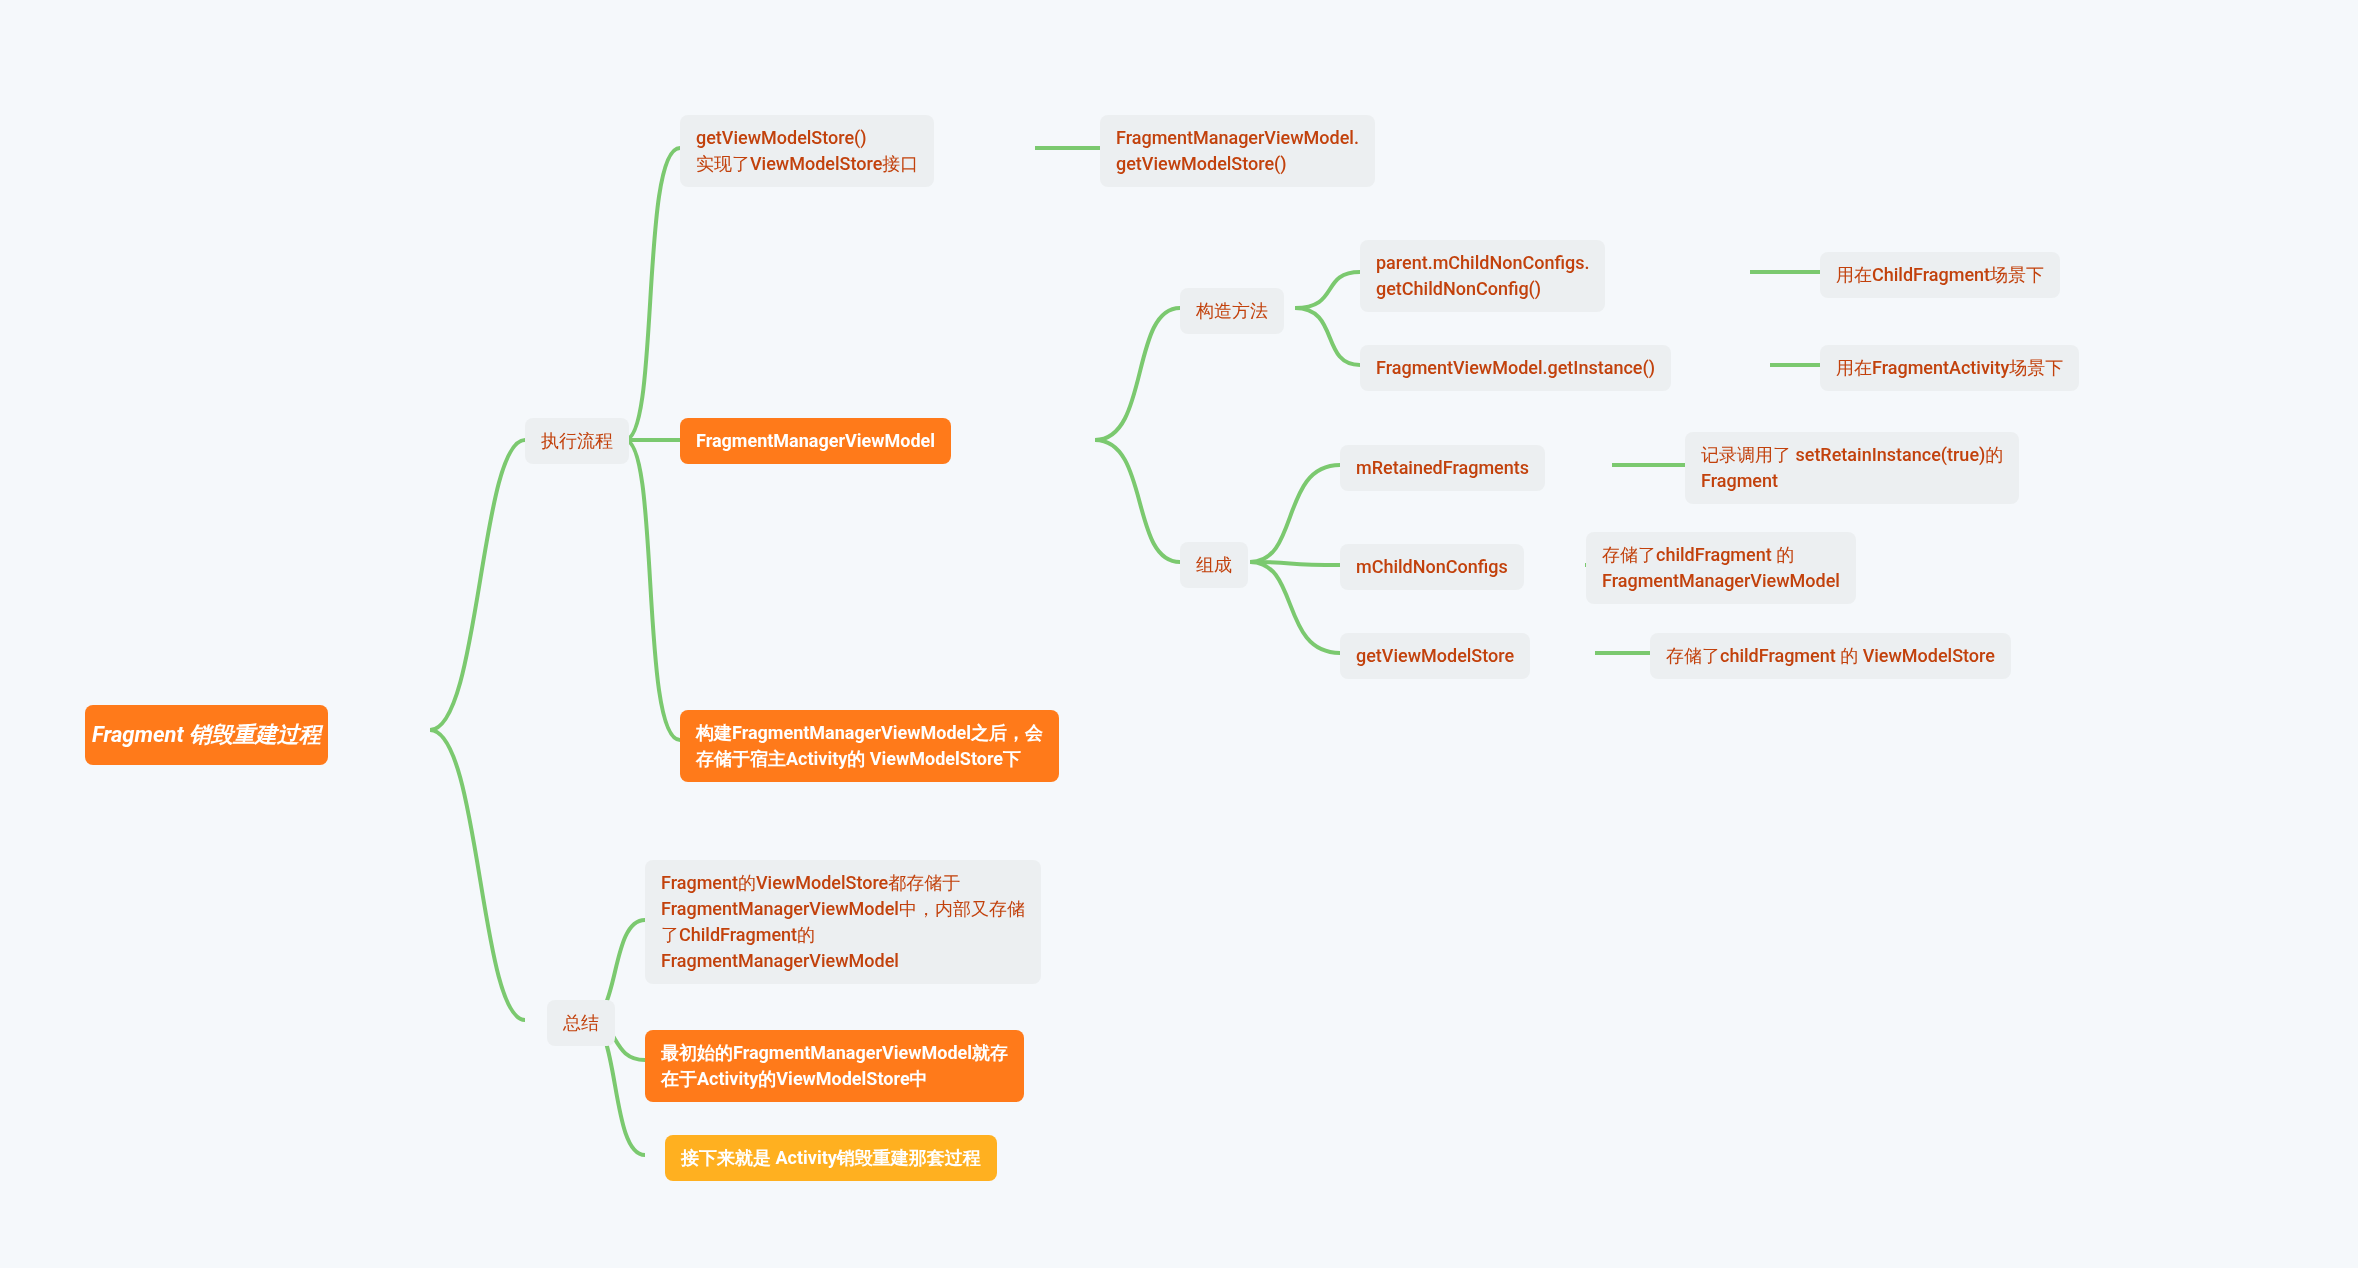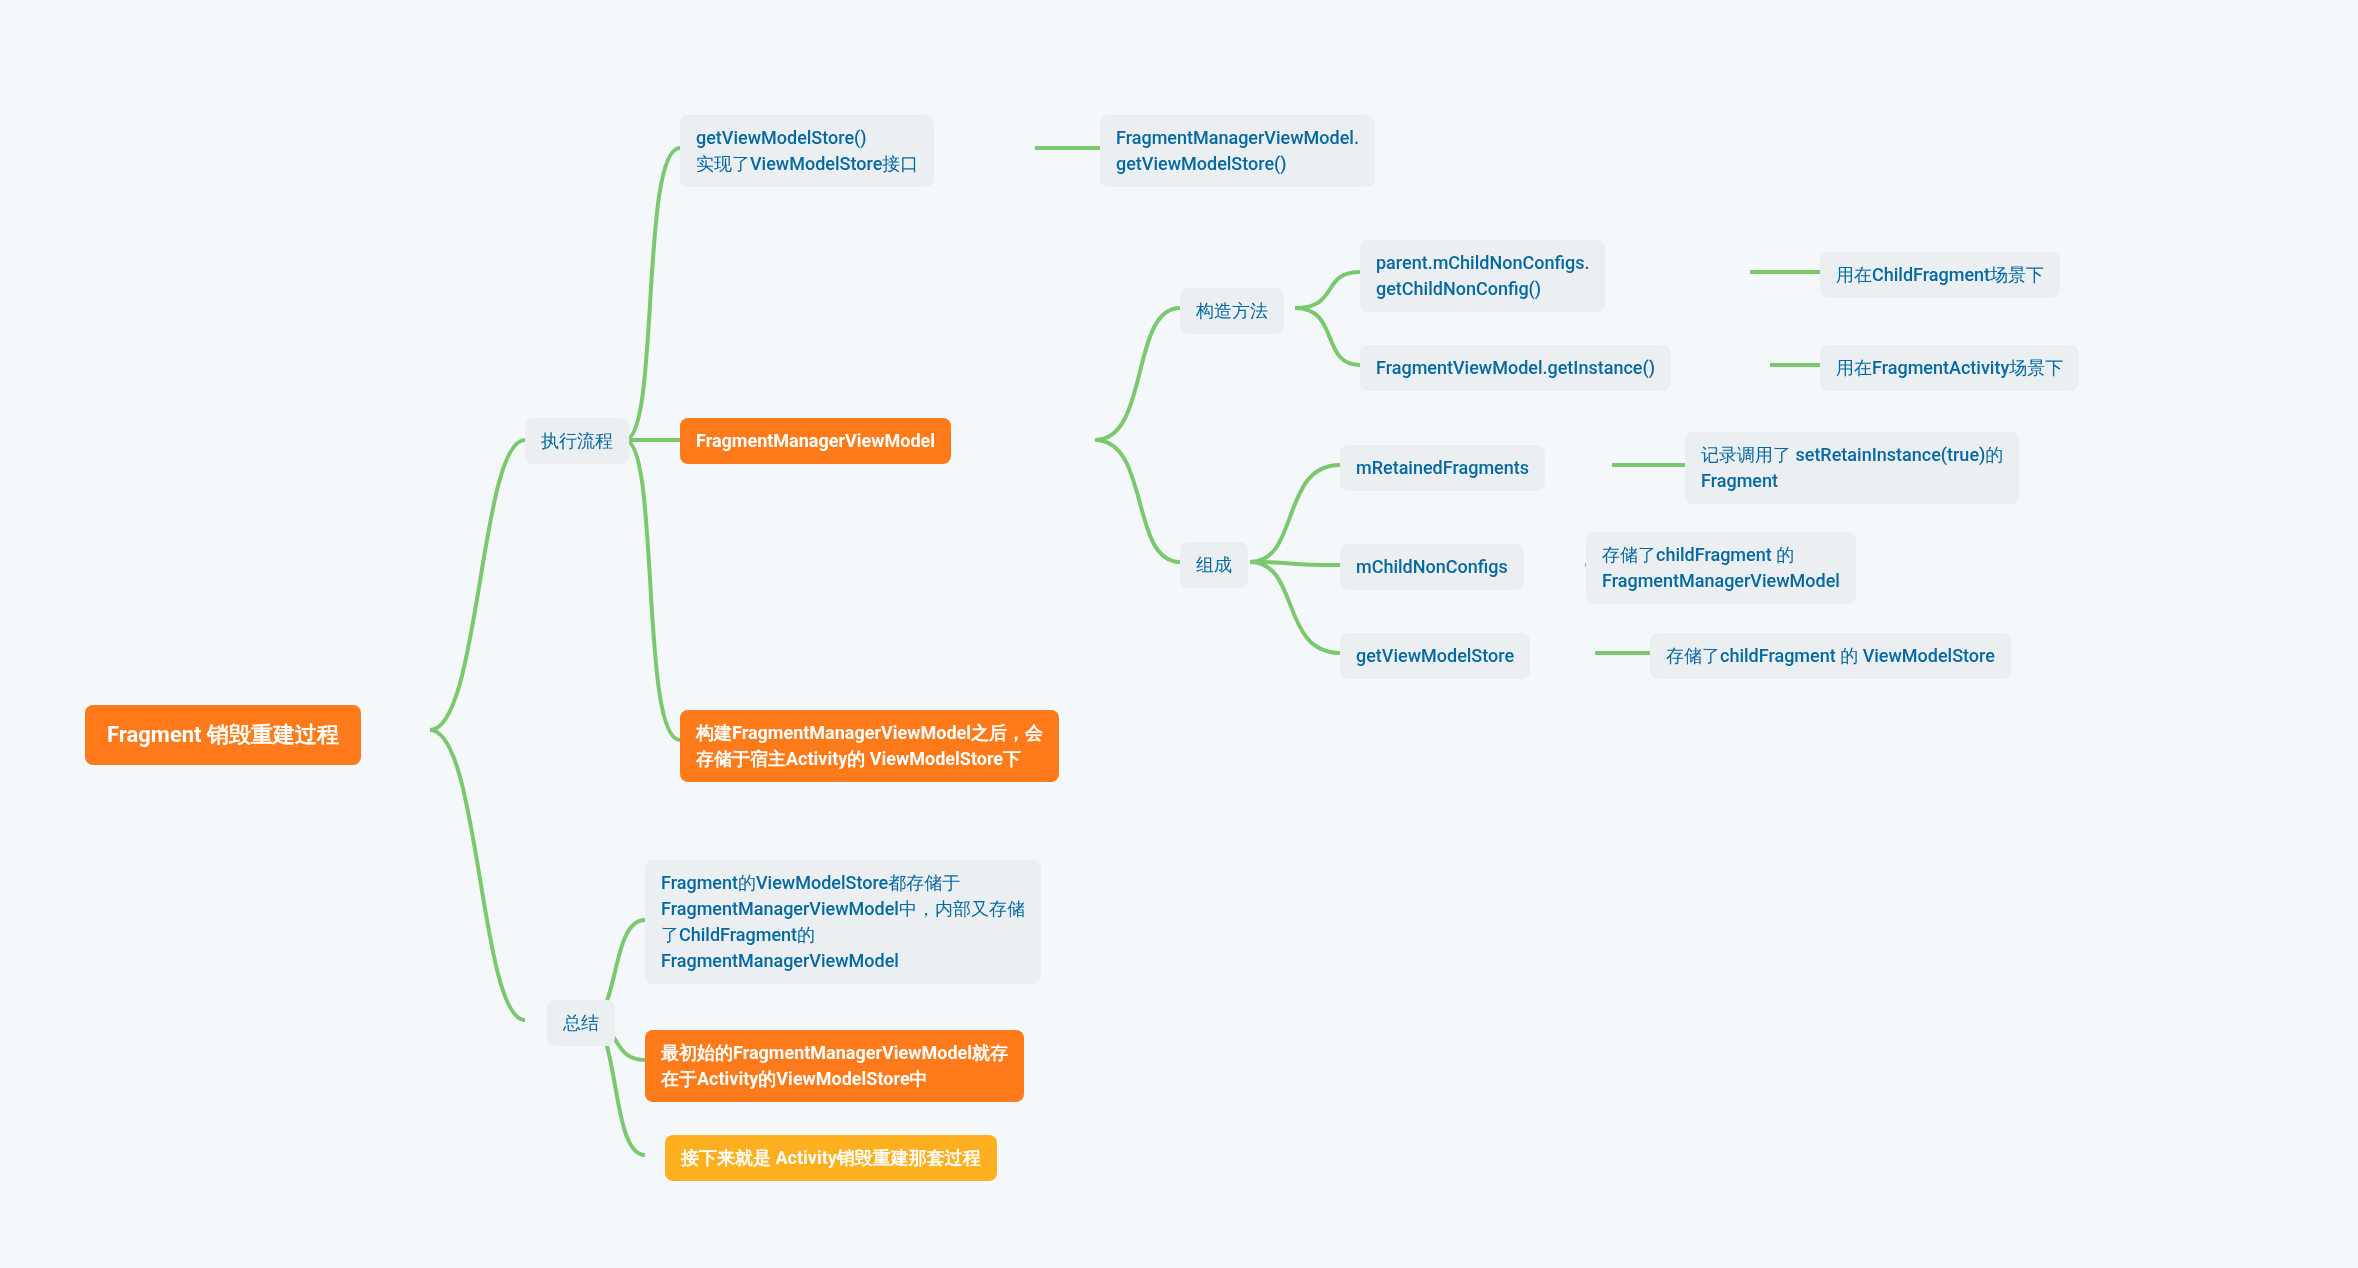--- a/index.html
+++ b/index.html
@@ -19,36 +19,37 @@
       border-radius: 8px;
       line-height: 1.45;
       white-space: pre-line;
       font-weight: 500;
     }
     .root {
       background: #ff7a1a;
       color: #fff;
       font-weight: 700;
       font-size: 22px;
-      padding: 14px 22px;
+      padding: 14px 7px;
+      font-style: italic;
     }
     .orange {
       background: #ff7a1a;
       color: #fff;
       font-weight: 700;
     }
     .yellow {
       background: #ffb020;
       color: #fff;
       font-weight: 700;
       margin-left: 20px;
     }
     .gray {
       background: #eceff1;
-      color: #0369a1;
+      color: #c2410c;
     }
     svg.connectors {
       position: absolute;
       top: 0; left: 0;
       width: 2358px;
       height: 1268px;
       pointer-events: none;
     }
     svg path { fill: none; stroke: #7bc96f; stroke-width: 4; }
   </style>

